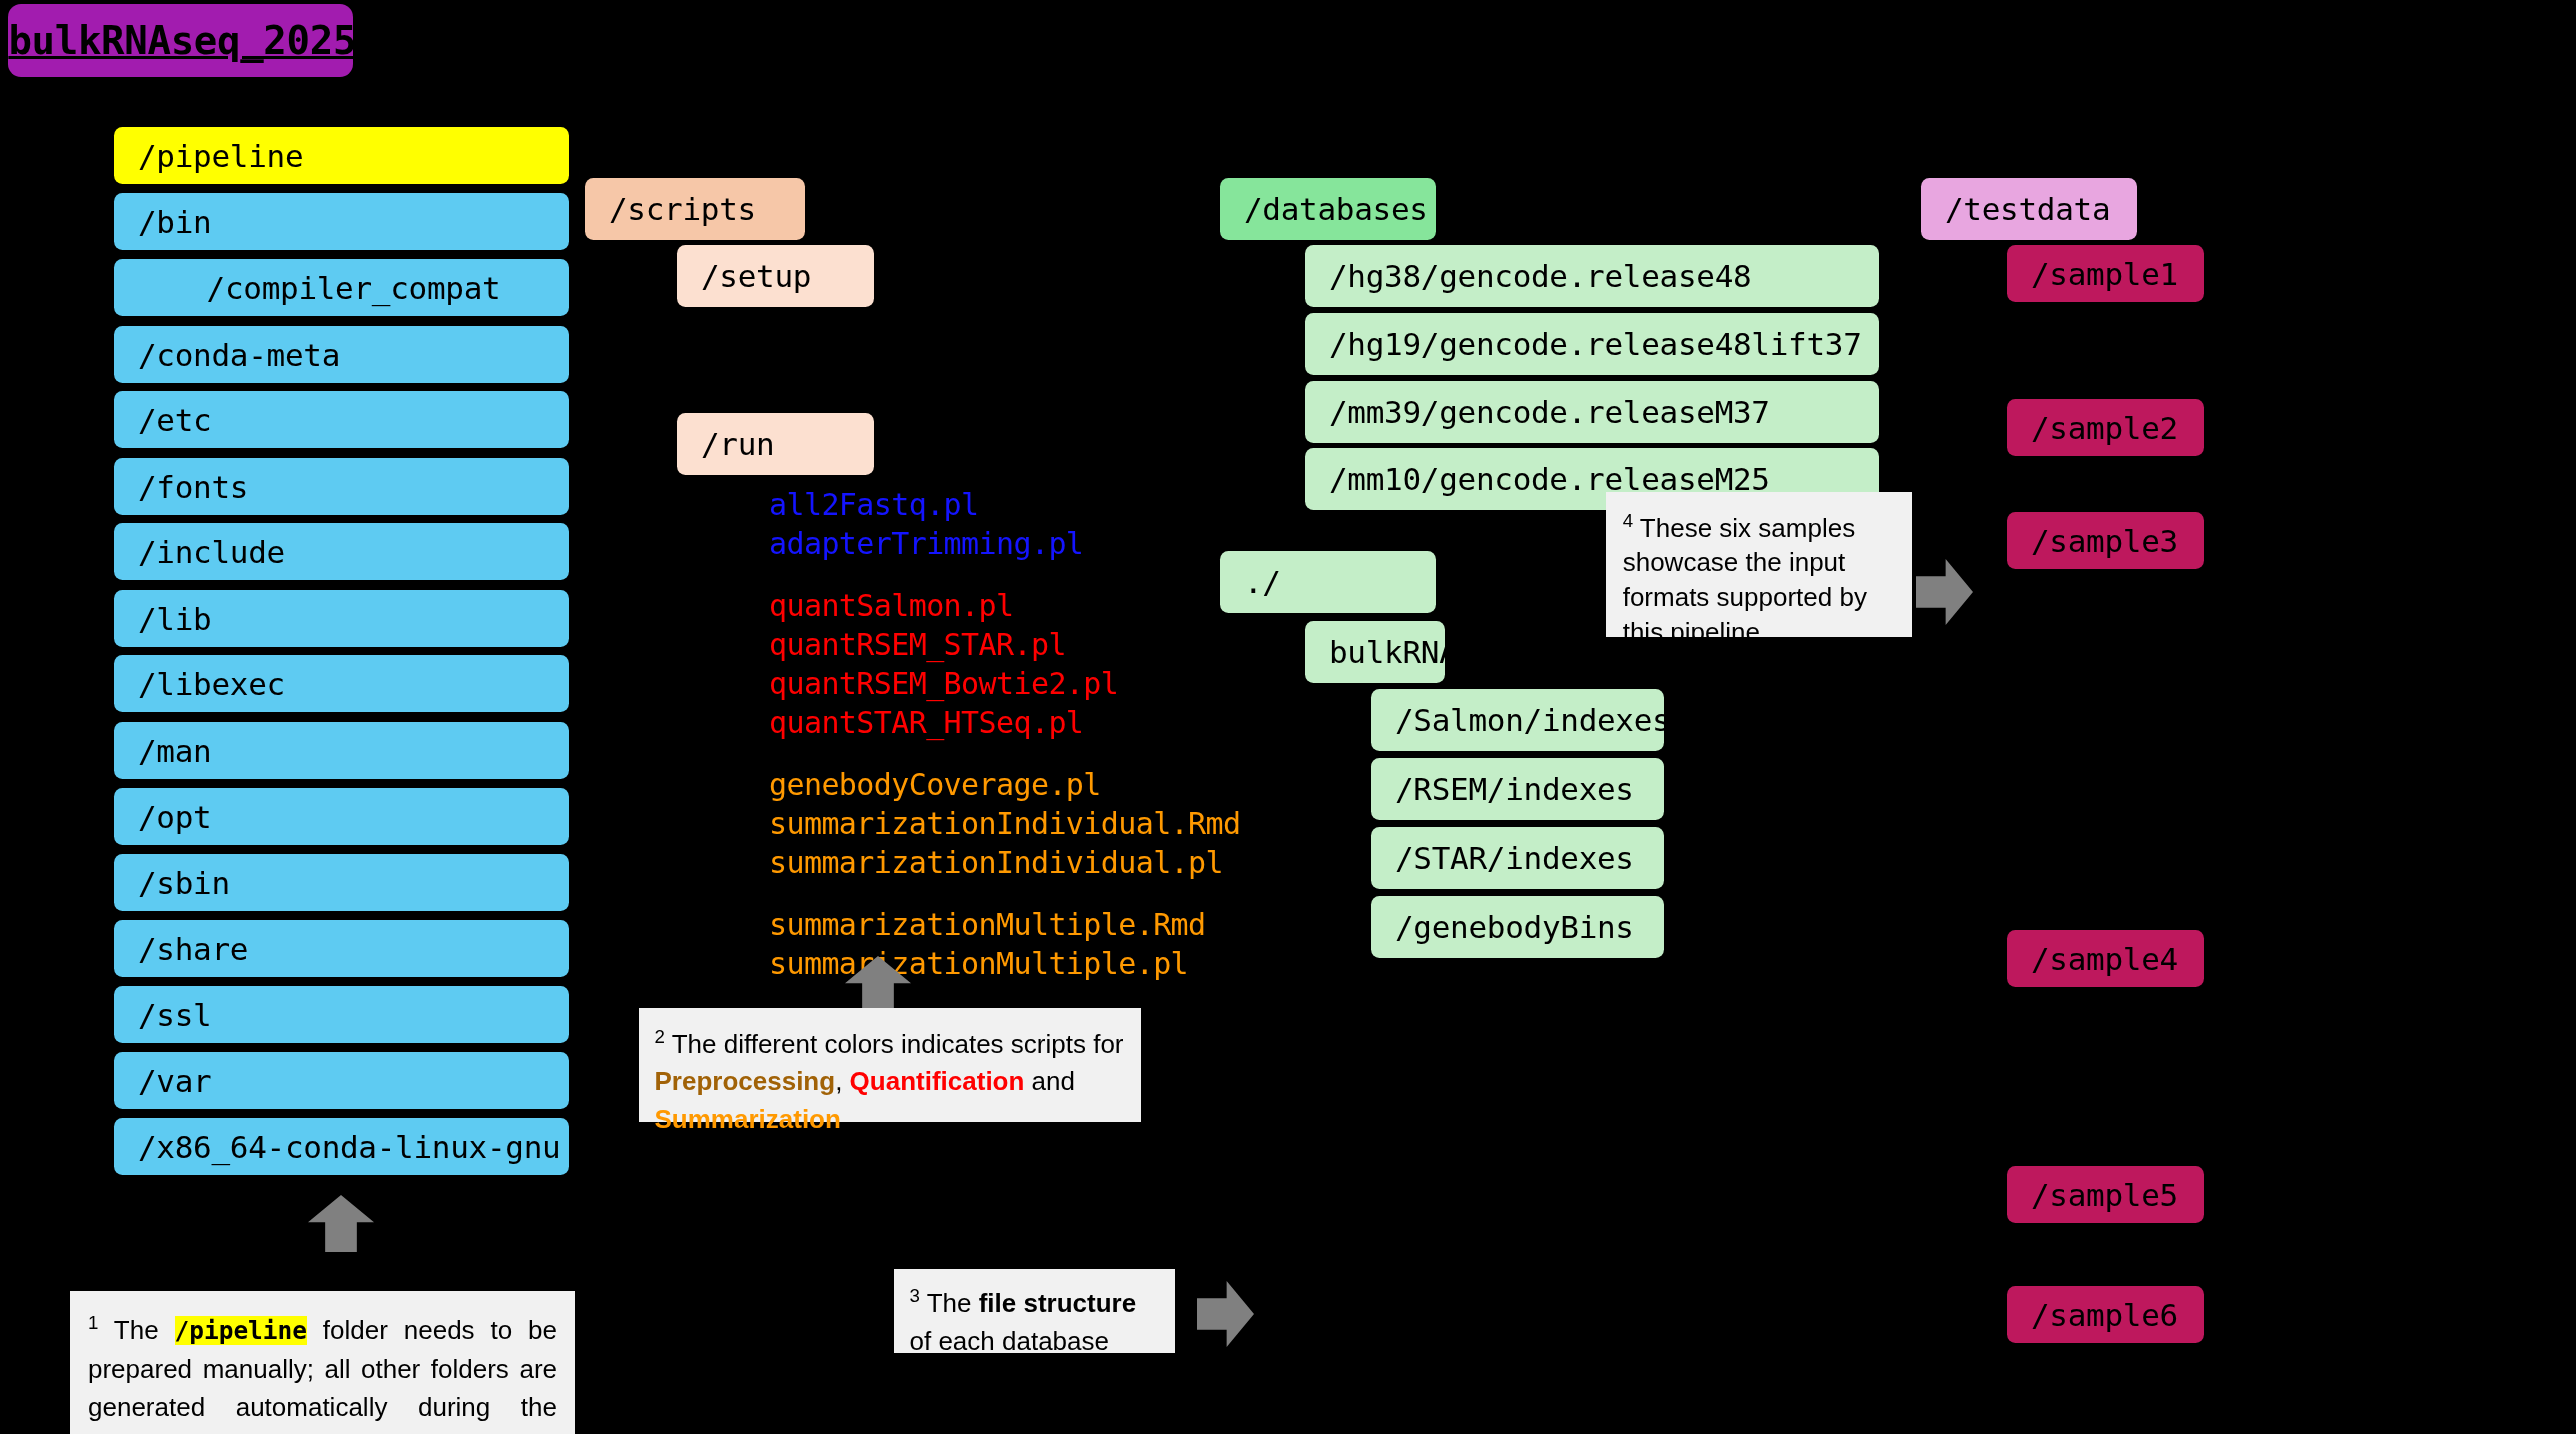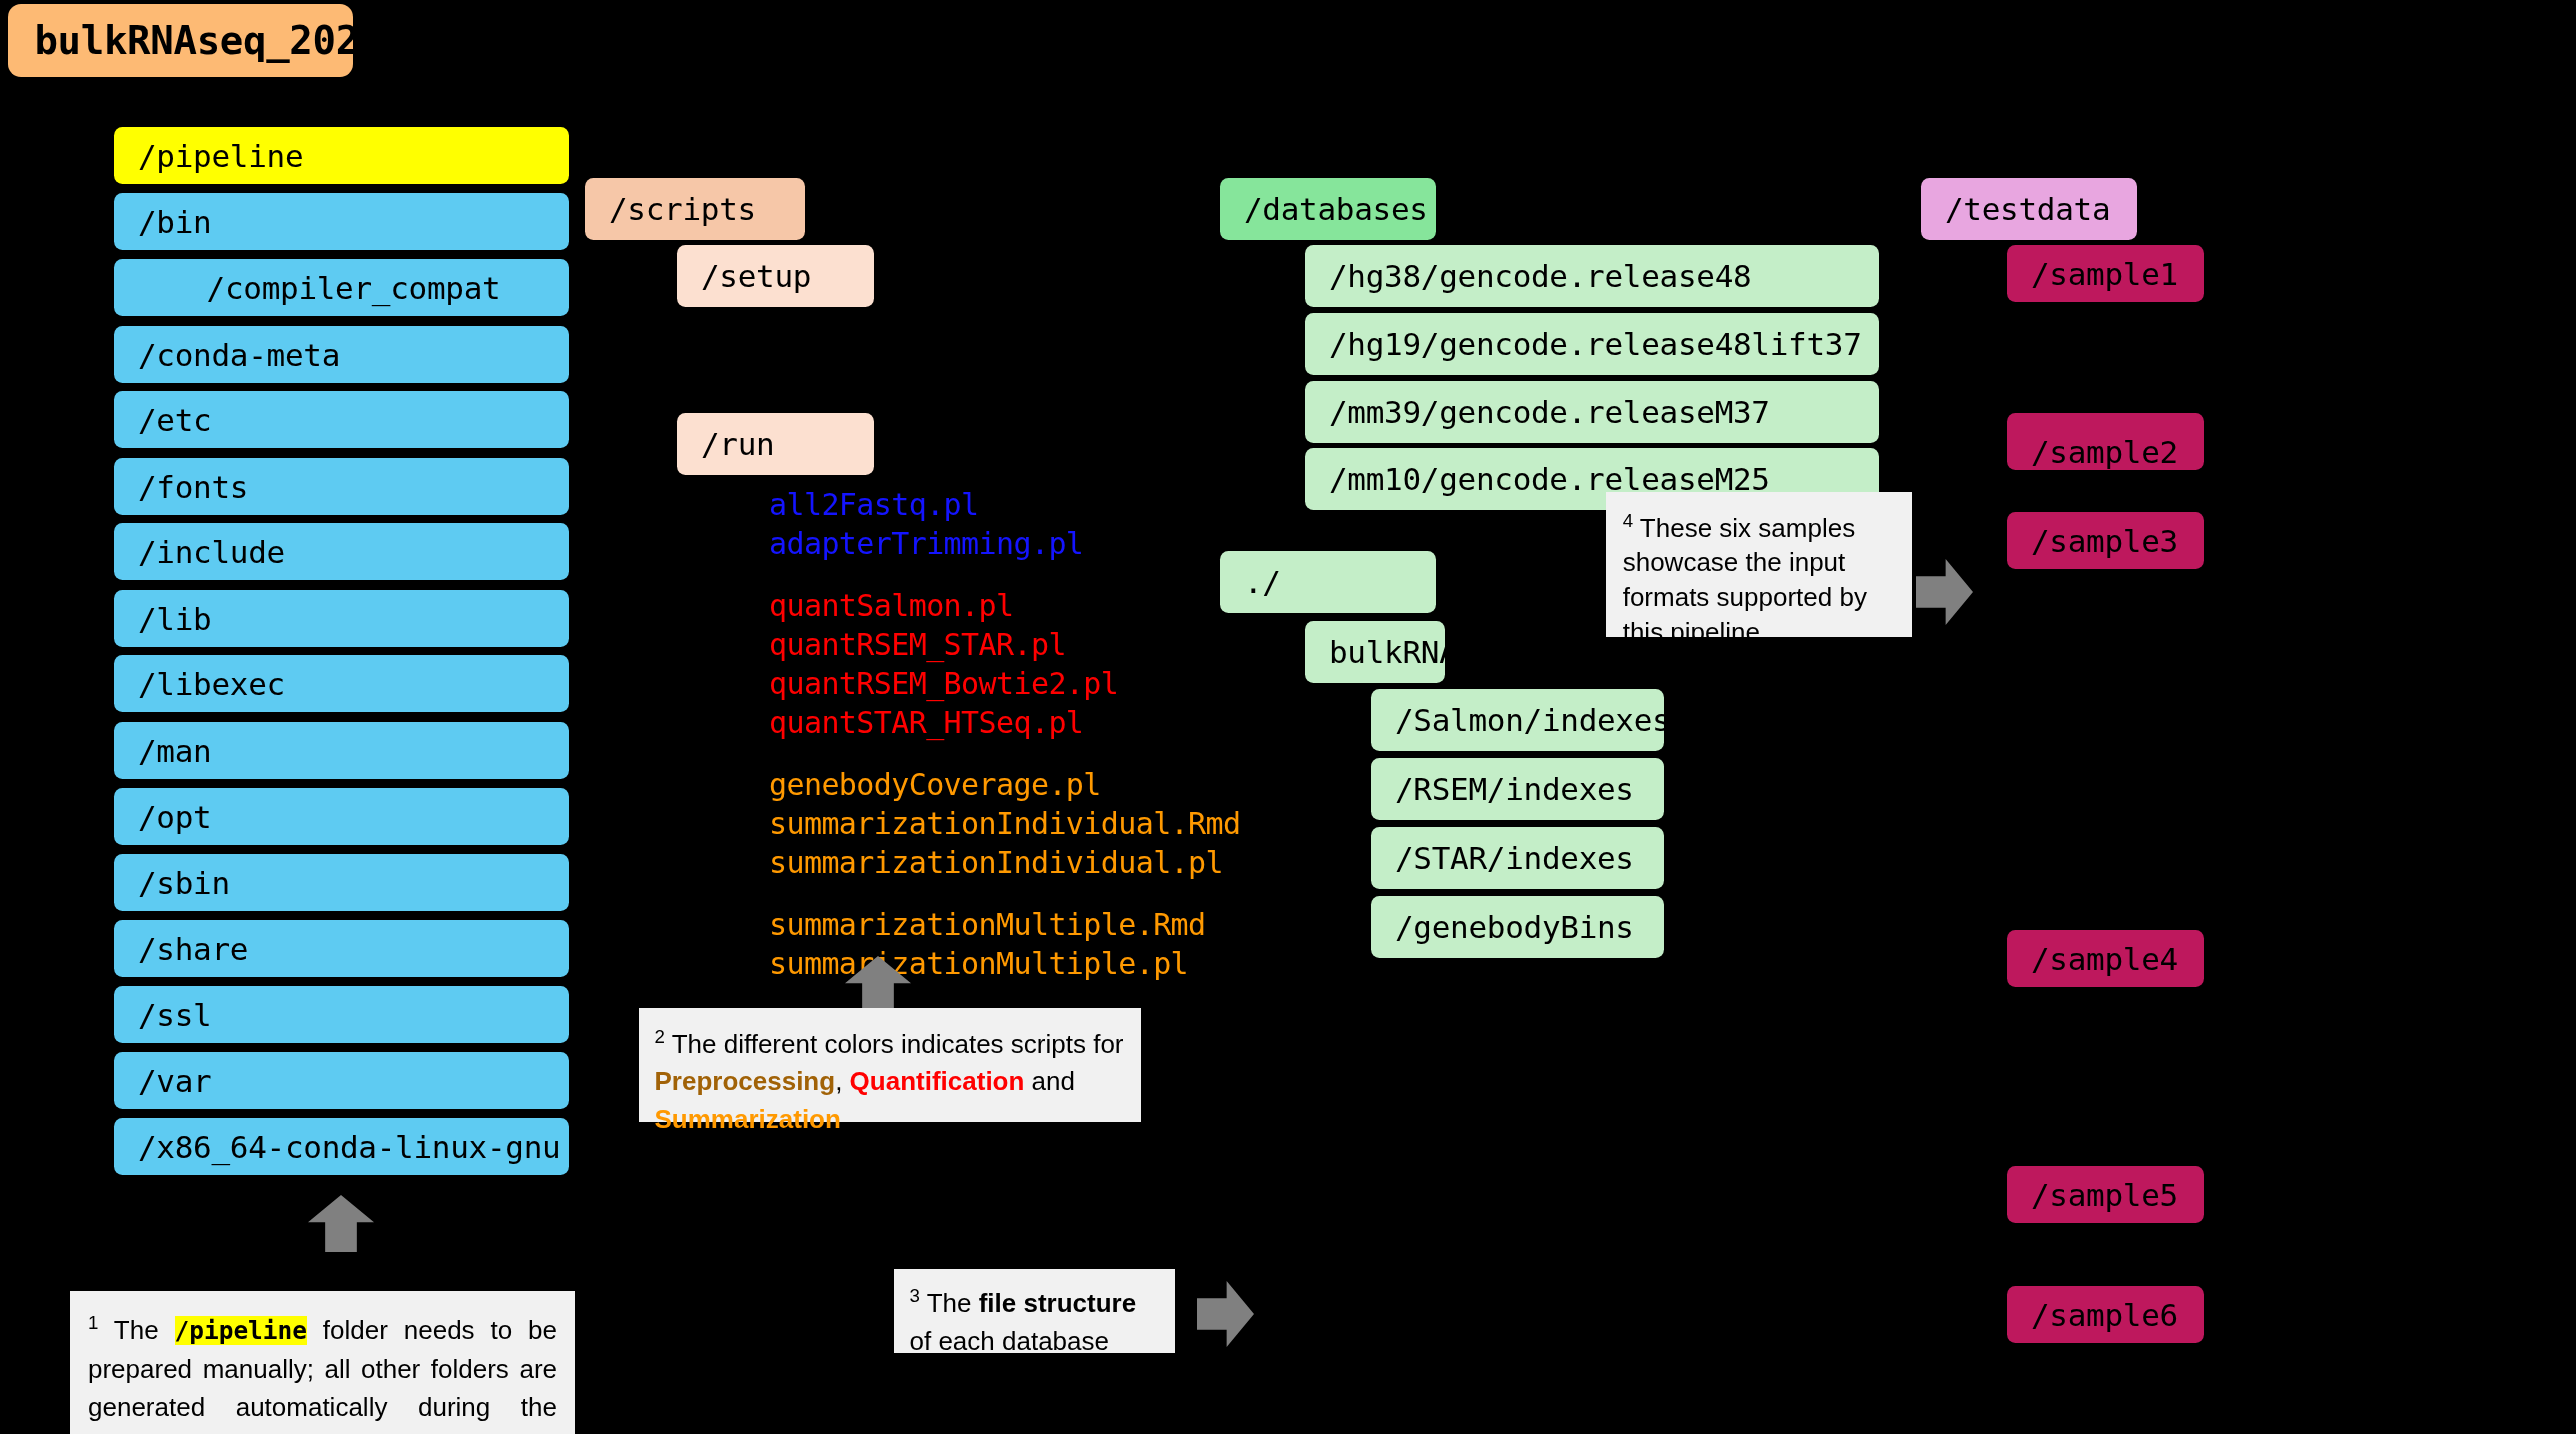--- a/index.html
+++ b/index.html
@@ -18,23 +18,23 @@
     color:#000;
     font-family:"DejaVu Sans Mono","Liberation Mono",monospace;
     white-space:nowrap;
     letter-spacing:-0.3px;
   }
   .node span{display:block;}
 
   
   .title-badge{
     left:8.4px;top:3.6px;width:345px;height:73px;
-    background:#fdba74;border-radius:13px;
+    background:#a21caf;border-radius:13px;
     font-size:39px;font-weight:bold;
-    padding-left:26px;
+    text-decoration:underline;
   }
 
   
   .pipe-box{
     left:114px;width:455px;height:57px;
     background:#5ecbf2;font-size:31px;padding-left:24px;
   }
   .pipe-box.root{background:#ffff00;}
 
   
@@ -252,21 +252,21 @@
   <div class="node db-idx" style="top:896px;">
     <span>/genebodyBins</span>
     </div>
 
   <div class="node td-head">
     <span>/testdata</span>
   </div>
   <div class="node td-box" style="top:245px;">
     <span>/sample1</span>
     </div>
-  <div class="node td-box" style="top:413px;align-items:flex-end;">
+  <div class="node td-box" style="top:399px;">
     <span>/sample2</span>
     </div>
   <div class="node td-box" style="top:512px;">
     <span>/sample3</span>
     </div>
   <div class="node td-box" style="top:930px;">
     <span>/sample4</span>
     </div>
   <div class="node td-box" style="top:1166px;">
     <span>/sample5</span>

